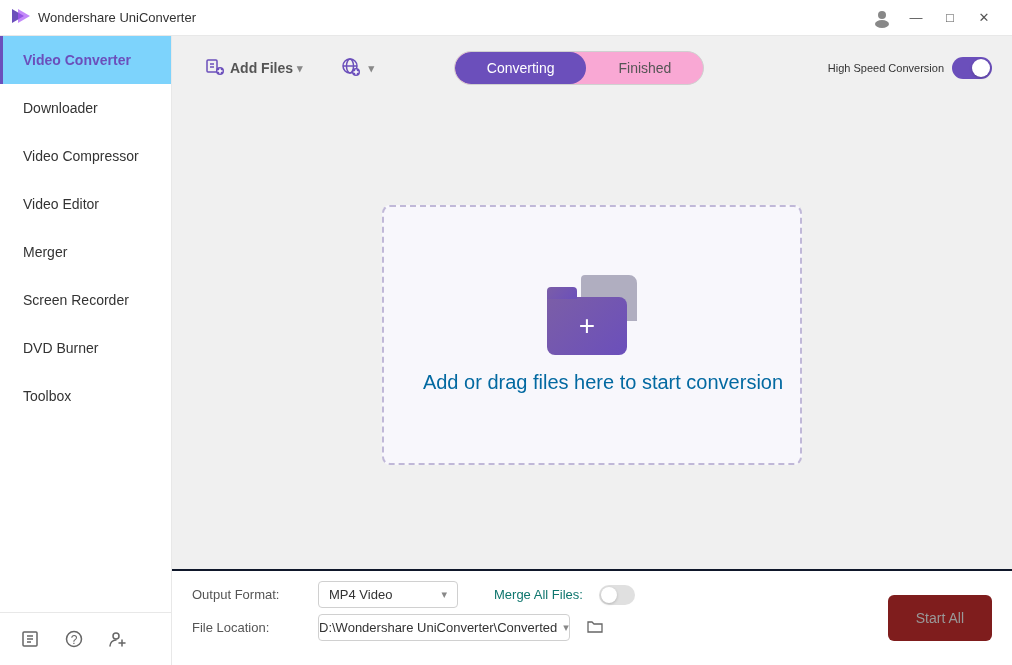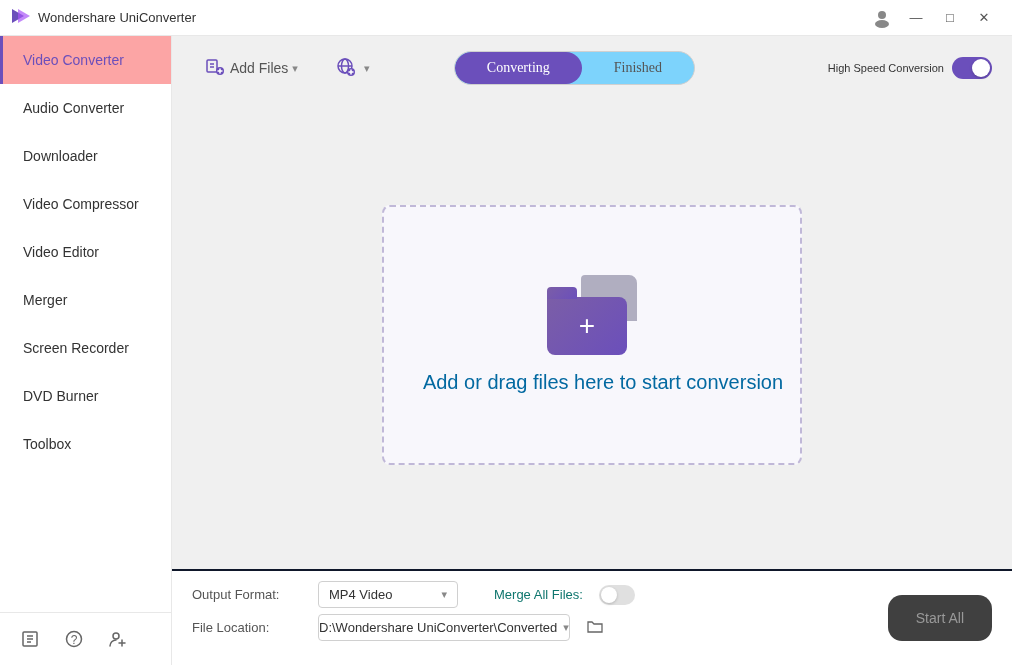--- a/index.html
+++ b/index.html
@@ -60,23 +60,23 @@
     }
     .sidebar-item {
       padding: 16px 20px;
       font-size: 14px;
       color: #333;
       cursor: pointer;
       border-left: 3px solid transparent;
     }
     .sidebar-item.active {
       color: #6b4fbb;
-      font-weight: 400;
+      font-weight: 700;
       border-left: 3px solid #6b4fbb;
-      background: #fca5a5;
+      background: #7dd3fc;
     }
     .sidebar-bottom {
       margin-top: auto;
       display: flex;
       padding: 12px 16px;
       gap: 16px;
       border-top: 1px solid #e8e8e8;
     }
     .sidebar-bottom-icon {
       width: 28px;
@@ -109,35 +109,35 @@
     }
     .toolbar-btn {
       display: flex;
       align-items: center;
       gap: 4px;
       padding: 8px 12px;
       border-radius: 6px;
       cursor: pointer;
       color: #555;
       font-size: 14px;
+      font-weight: bold;
     }
     .toolbar-icon {
       font-size: 18px;
       color: #6b4fbb;
     }
 
     
     .tab-switcher {
       display: flex;
       border: 1px solid #d0d0d0;
       border-radius: 20px;
       overflow: hidden;
-      background: #7dd3fc;
+      background: #f9a8d4;
       margin: 0 auto;
-      font-family: Liberation Serif, serif;
     }
     .tab-btn {
       padding: 8px 32px;
       font-size: 14px;
       cursor: pointer;
       color: #555;
       border-radius: 20px;
     }
     .tab-btn.active {
       background: #6b4fbb;
@@ -324,24 +324,24 @@
     }
     .folder-open-icon {
       color: #888;
       font-size: 14px;
       cursor: pointer;
     }
 
     .start-all-btn {
       margin-left: auto;
       padding: 15px 28px;
-      background: #404040;
+      background: #7f1d1d;
       color: #999;
       border: none;
-      border-radius: 14px;
+      border-radius: 6px;
       font-size: 14px;
       cursor: not-allowed;
     }
 
     .bottom-actions {
       display: flex;
       align-items: center;
     }
   </style>
 </head>
@@ -372,23 +372,20 @@
       <span>✕</span>
     </div>
   </div>
 </div>
 
 <div class="main-layout">
 
   <div class="sidebar">
     <div class="sidebar-item active">
       <span>Video Converter</span>
-    </div>
-    <div class="sidebar-item">
-      <span>Audio Converter</span>
     </div>
     <div class="sidebar-item">
       <span>Downloader</span>
     </div>
     <div class="sidebar-item">
       <span>Video Compressor</span>
     </div>
     <div class="sidebar-item">
       <span>Video Editor</span>
     </div>

